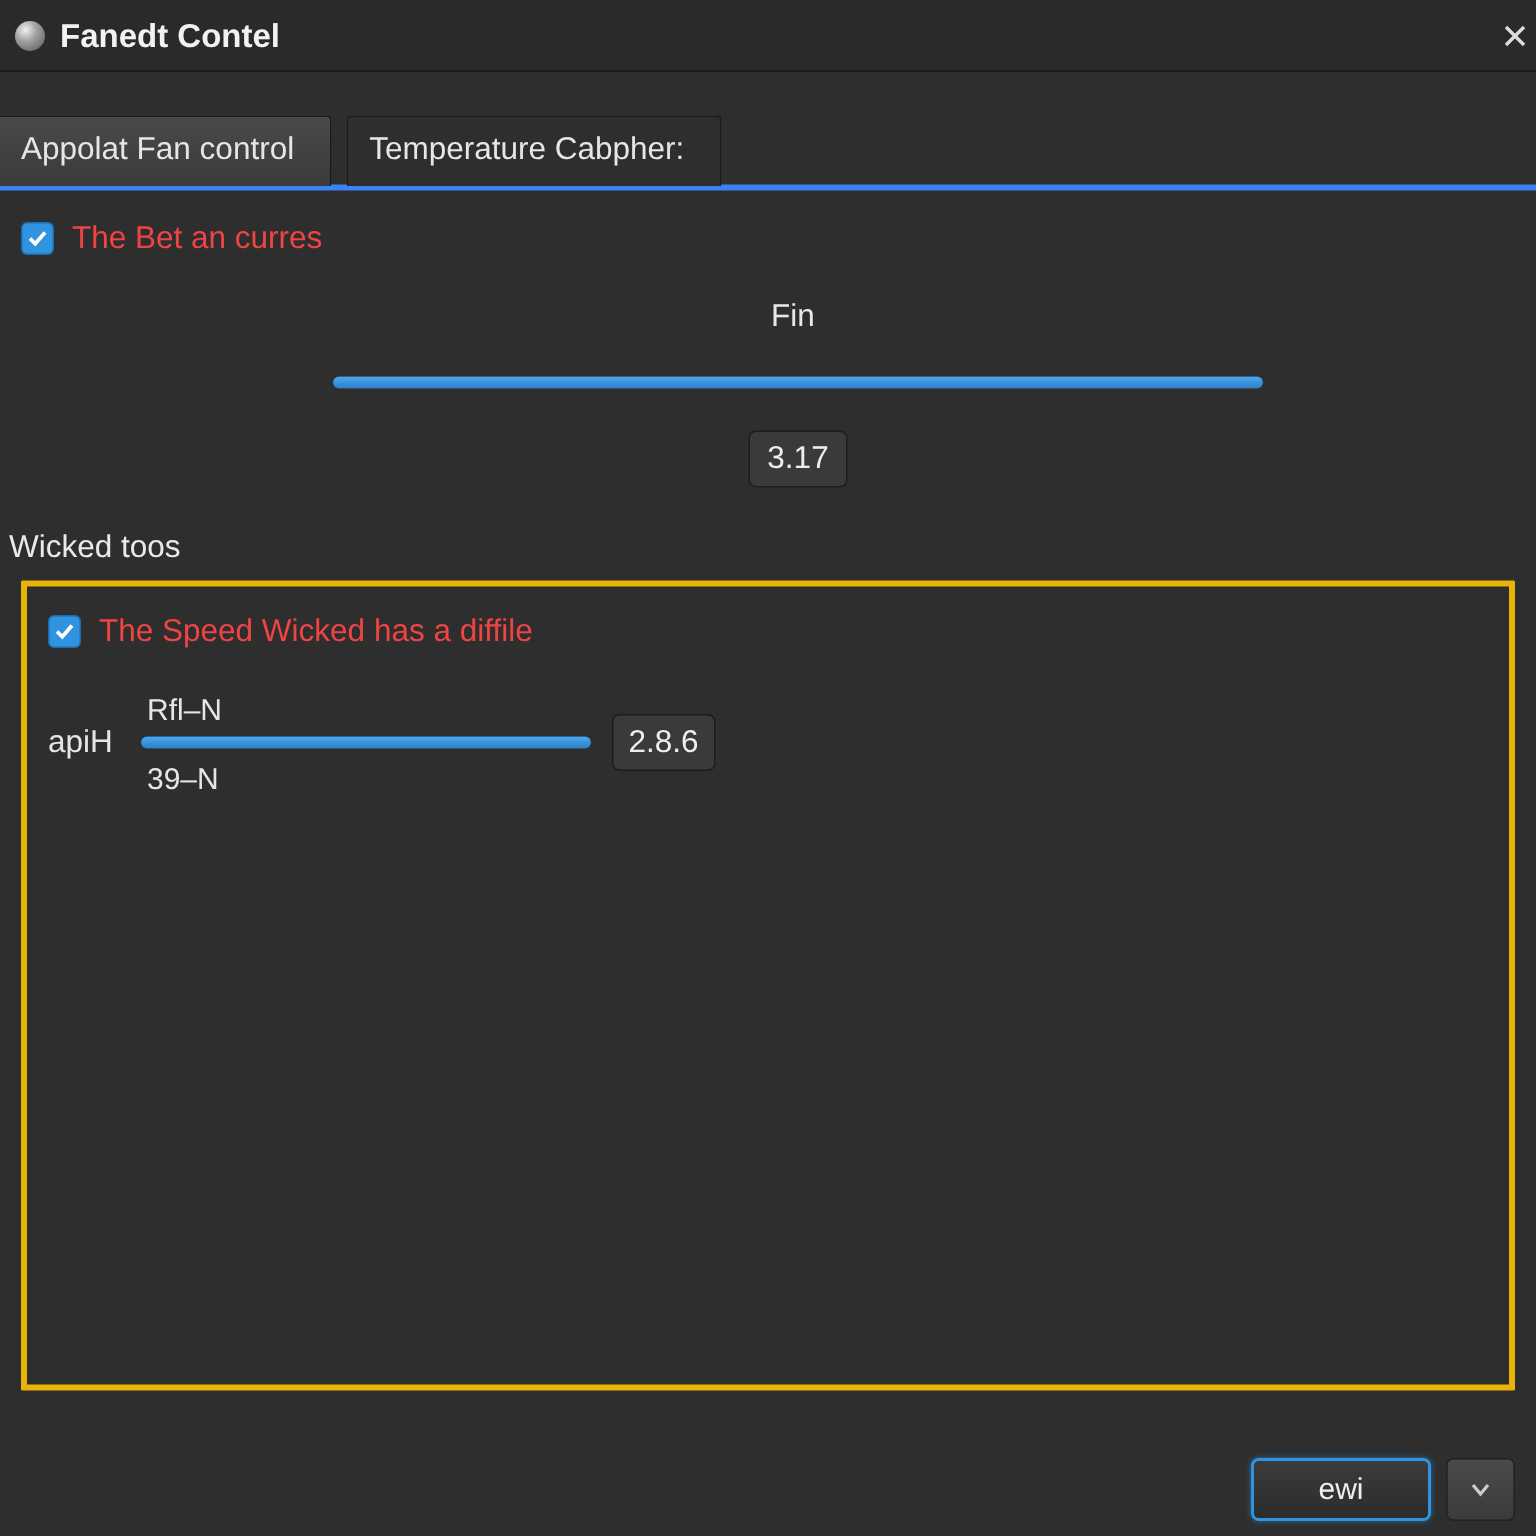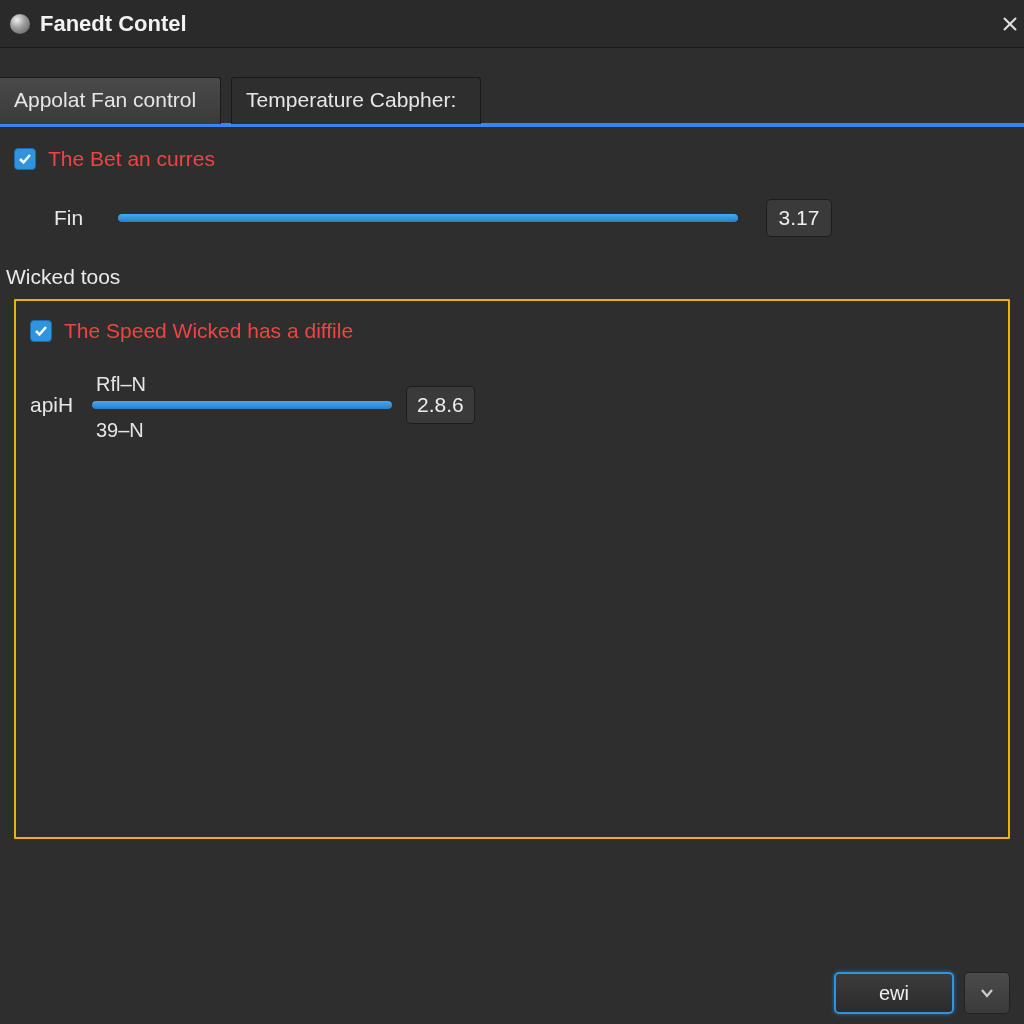--- a/index.html
+++ b/index.html
@@ -96,20 +96,21 @@
   .checkbox.checked svg polyline { stroke:#fff; stroke-width:2.5; fill:none; }
 
   .check-label { color:#ef4444; line-height:1.35;text-align:center; }
 
   .slider-row {
     display:flex;
     align-items:center;
     gap: 28px;
     margin: 26px 0 28px 40px;
     font-size: 21px;
+    flex-direction: column;
   }
   .slider-label { min-width: 36px; color:#e8e8e8; }
   .slider-track {
     position: relative;
     height: 8px;
     background: #1e1e1e;
     border-radius: 4px;
     flex: 0 0 auto;
     box-shadow: inset 0 1px 2px rgba(0,0,0,0.6);
   }
@@ -129,21 +130,21 @@
     text-align:center;
   }
 
   .section-label {
     font-size: 21px;
     color:#eaeaea;
     margin: 6px 0 10px 0;
   }
 
   .panel {
-    border: 2px solid #eab308;
+    border: 4px solid #eab308;
     border-radius: 1px;
     padding: 16px 14px;
     height: 540px;
     margin-bottom: 14px;
   }
 
   .inner-row {
     display:flex;
     align-items:center;
     gap: 14px;

